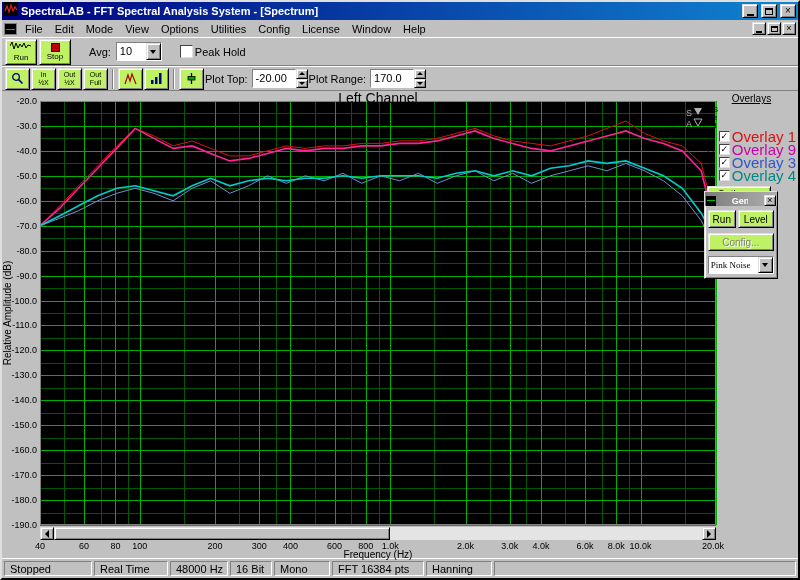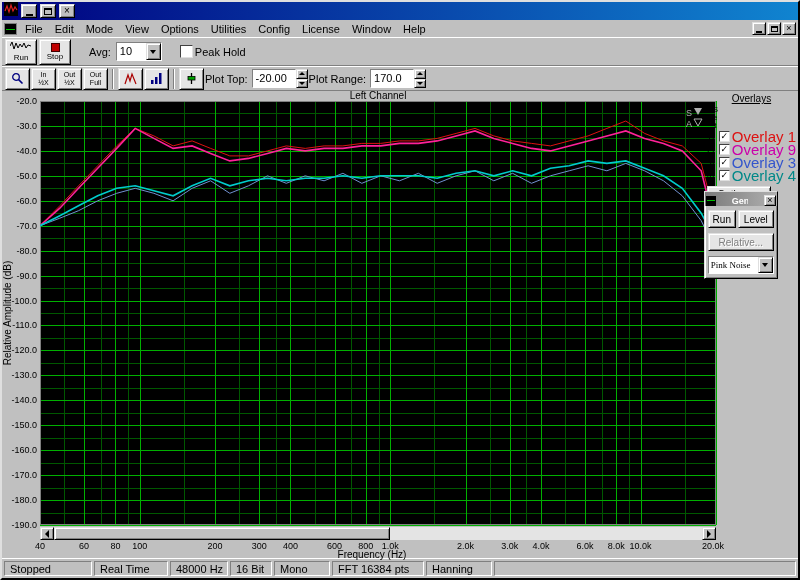--- a/index.html
+++ b/index.html
@@ -26,21 +26,21 @@
             box-shadow:inset 1px 1px 0 #fff, inset -1px -1px 0 #808080; display:flex; align-items:center; justify-content:center;
             font-size:9px; line-height:1; }
   .mdi-controls { display:flex; gap:1px; }
   .glyph-min.s { width:6px; margin-top:6px; }
   .glyph-max.s { width:7px; height:6px; }
 
   
   .toolbar { display:flex; align-items:center; background:#c0c0c0; border-top:1px solid #fff; border-bottom:1px solid #808080; padding:1px 3px; flex:0 0 auto; }
   .row1 { height:29px; gap:2px; }
   .row2 { height:25px; gap:1px; }
-  button { font:inherit; background:#e5e5e5; border:1px solid; border-color:#dfdfdf #000 #000 #dfdfdf;
+  button { font:inherit; background:#bef264; border:1px solid; border-color:#dfdfdf #000 #000 #dfdfdf;
            box-shadow:inset 1px 1px 0 #fff, inset -1px -1px 0 #808080; }
   .tbtn { width:32px; height:26px; display:flex; flex-direction:column; align-items:center; justify-content:center; gap:1px; font-size:8px; line-height:1; }
   .stop-square { width:9px; height:9px; background:#c00000; border:1px solid #400000; }
   .lbl { font-size:11px; }
   .ml8 { }
   .ml16 { margin-left:16px; }
   .combo { width:46px; height:19px; background:#fff; border:1px solid; border-color:#808080 #fff #fff #808080; display:flex; align-items:stretch; margin-left:3px; }
   .combo-val { flex:1; font-size:11px; padding:2px 3px; overflow:hidden; white-space:nowrap; }
   .combo-drop { width:15px; background:#c0c0c0; border:1px solid; border-color:#dfdfdf #000 #000 #dfdfdf;
                 box-shadow:inset 1px 1px 0 #fff, inset -1px -1px 0 #808080; display:flex; align-items:center; justify-content:center; }
@@ -53,22 +53,22 @@
   .spin { display:flex; height:19px; margin-left:3px; }
   .spin-val { width:44px; background:#fff; border:1px solid; border-color:#808080 #fff #fff #808080; font-size:11px; padding:2px 3px; }
   .spin-arrows { width:12px; display:flex; flex-direction:column; }
   .spin-btn { flex:1; background:#c0c0c0; border:1px solid; border-color:#dfdfdf #000 #000 #dfdfdf;
               box-shadow:inset 1px 1px 0 #fff, inset -1px -1px 0 #808080; display:flex; align-items:center; justify-content:center; }
 
   
   .main { flex:1; display:flex; position:relative; min-height:0; }
   .chart-region { width:720px; position:relative;padding-left:35px; }
   #chart-svg { position:absolute; left:0; top:0; overflow:visible; font-family:"Liberation Sans",sans-serif; }
-  .plot-title { position:absolute; left:38px; top:-1px; width:676px; text-align:center; font-size:10px; }
-  .freq-label { position:absolute; left:32px; top:458px; width:676px; text-align:center; font-size:10px; }
+  .plot-title { position:absolute; left:38px; top:-1px; width:676px; text-align:center; font-size:14px; }
+  .freq-label { position:absolute; left:38px; top:458px; width:676px; text-align:center; font-size:10px; }
   .hscroll { position:absolute; left:38px; top:436px; width:676px; height:13px; display:flex; }
   .sb-btn { width:14px; height:13px; background:#c0c0c0; border:1px solid; border-color:#dfdfdf #000 #000 #dfdfdf;
             box-shadow:inset 1px 1px 0 #fff, inset -1px -1px 0 #808080; display:flex; align-items:center; justify-content:center; }
   .arr-l { width:0; height:0; border-top:4px solid transparent; border-bottom:4px solid transparent; border-right:4px solid #000; }
   .arr-r { width:0; height:0; border-top:4px solid transparent; border-bottom:4px solid transparent; border-left:4px solid #000; }
   .sb-track { flex:1; position:relative; background:#e4e4e4; }
   .sb-thumb { position:absolute; left:0; top:0; width:336px; height:13px; background:#c0c0c0; border:1px solid; border-color:#dfdfdf #000 #000 #dfdfdf;
               box-shadow:inset 1px 1px 0 #fff, inset -1px -1px 0 #808080; }
 
   
@@ -108,20 +108,21 @@
 
 <div class="app">
 
   <div class="titlebar">
     <span class="app-icon">
       <svg width="14" height="14" viewBox="0 0 14 14">
           <rect x="0" y="0" width="14" height="14" fill="#000"></rect>
           <polyline points="1,9 3,4 5,10 7,3 9,9 11,5 13,8" fill="none" stroke="#e02020" stroke-width="1.2"></polyline>
         </svg>
     </span>
+    <span class="title">SpectraLAB - FFT Spectral Analysis System - [Spectrum]</span>
     <span class="winbtn">
         <span class="glyph-min"></span>
       </span>
     <span class="winbtn">
         <span class="glyph-max"></span>
       </span>
     <span class="winbtn">
         <span>×</span>
       </span>
   </div>
@@ -423,21 +424,21 @@
           <span class="gen-text">Generator</span>
           <span class="gen-close">
               <span>×</span>
             </span>
         </div>
         <div class="gen-body">
           <div class="gen-row">
             <button class="gen-btn grun">Run</button>
             <button class="gen-btn glevel">Level</button>
           </div>
-          <button class="gen-btn details">Relative...</button>
+          <button class="gen-btn details">Config...</button>
           <div class="gen-combo">
             <span class="combo-val gval">Pink Noise</span>
             <span class="combo-drop">
                 <span class="tri-down"></span>
               </span>
           </div>
         </div>
       </div>
     </div>
   </div>

